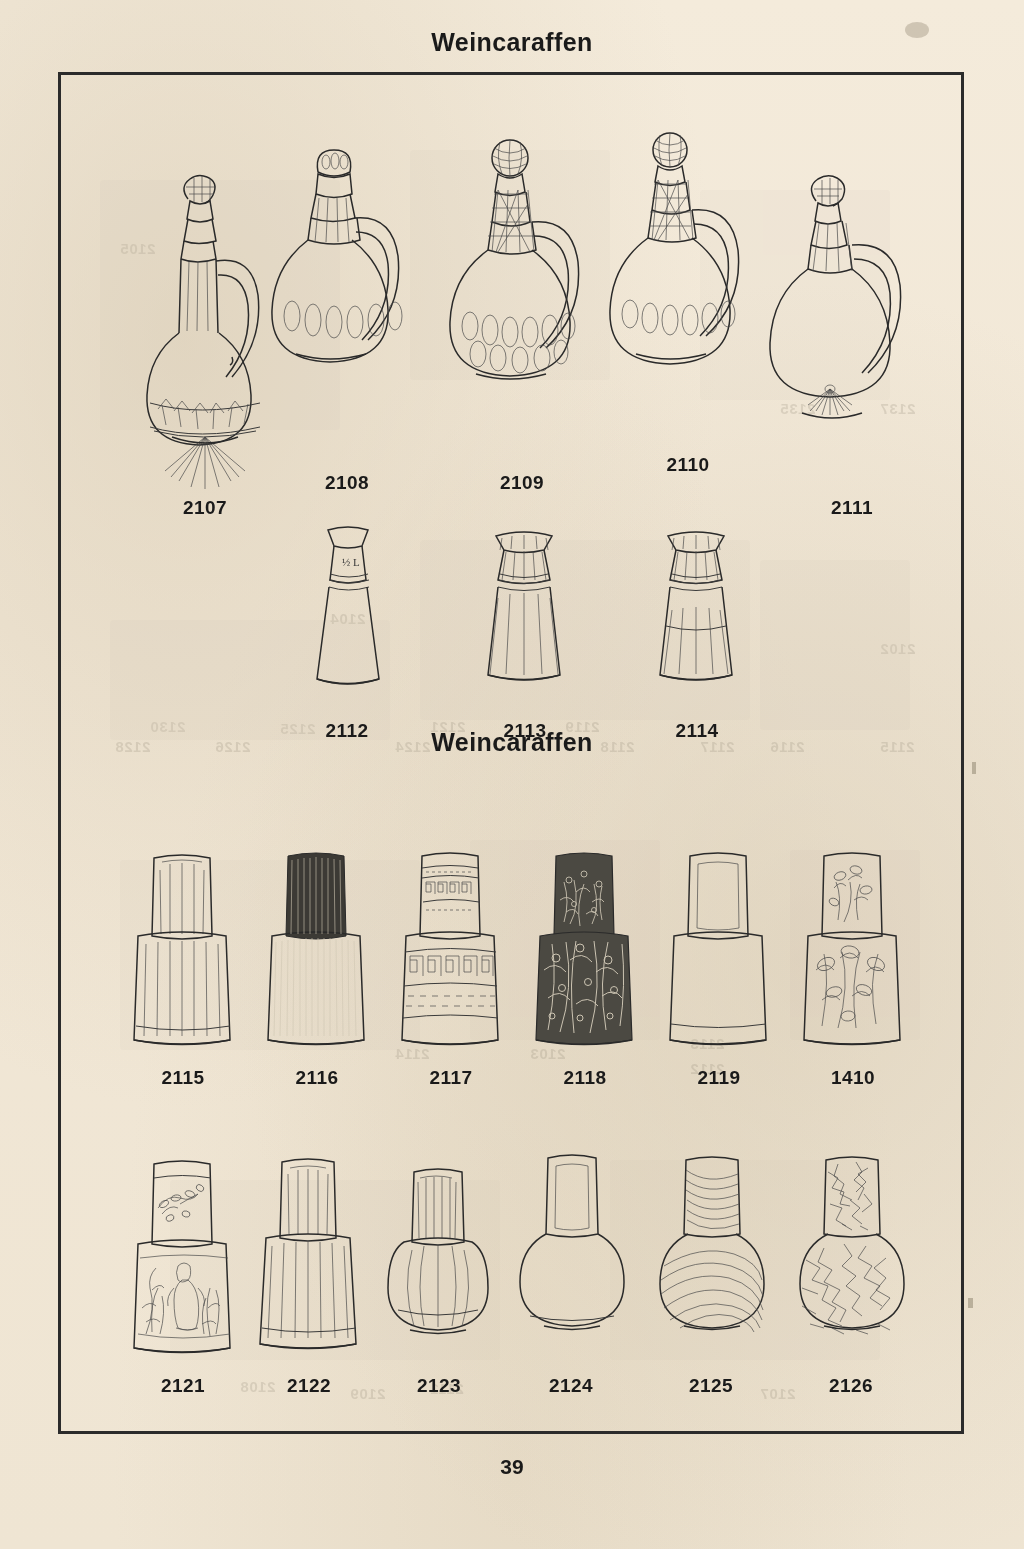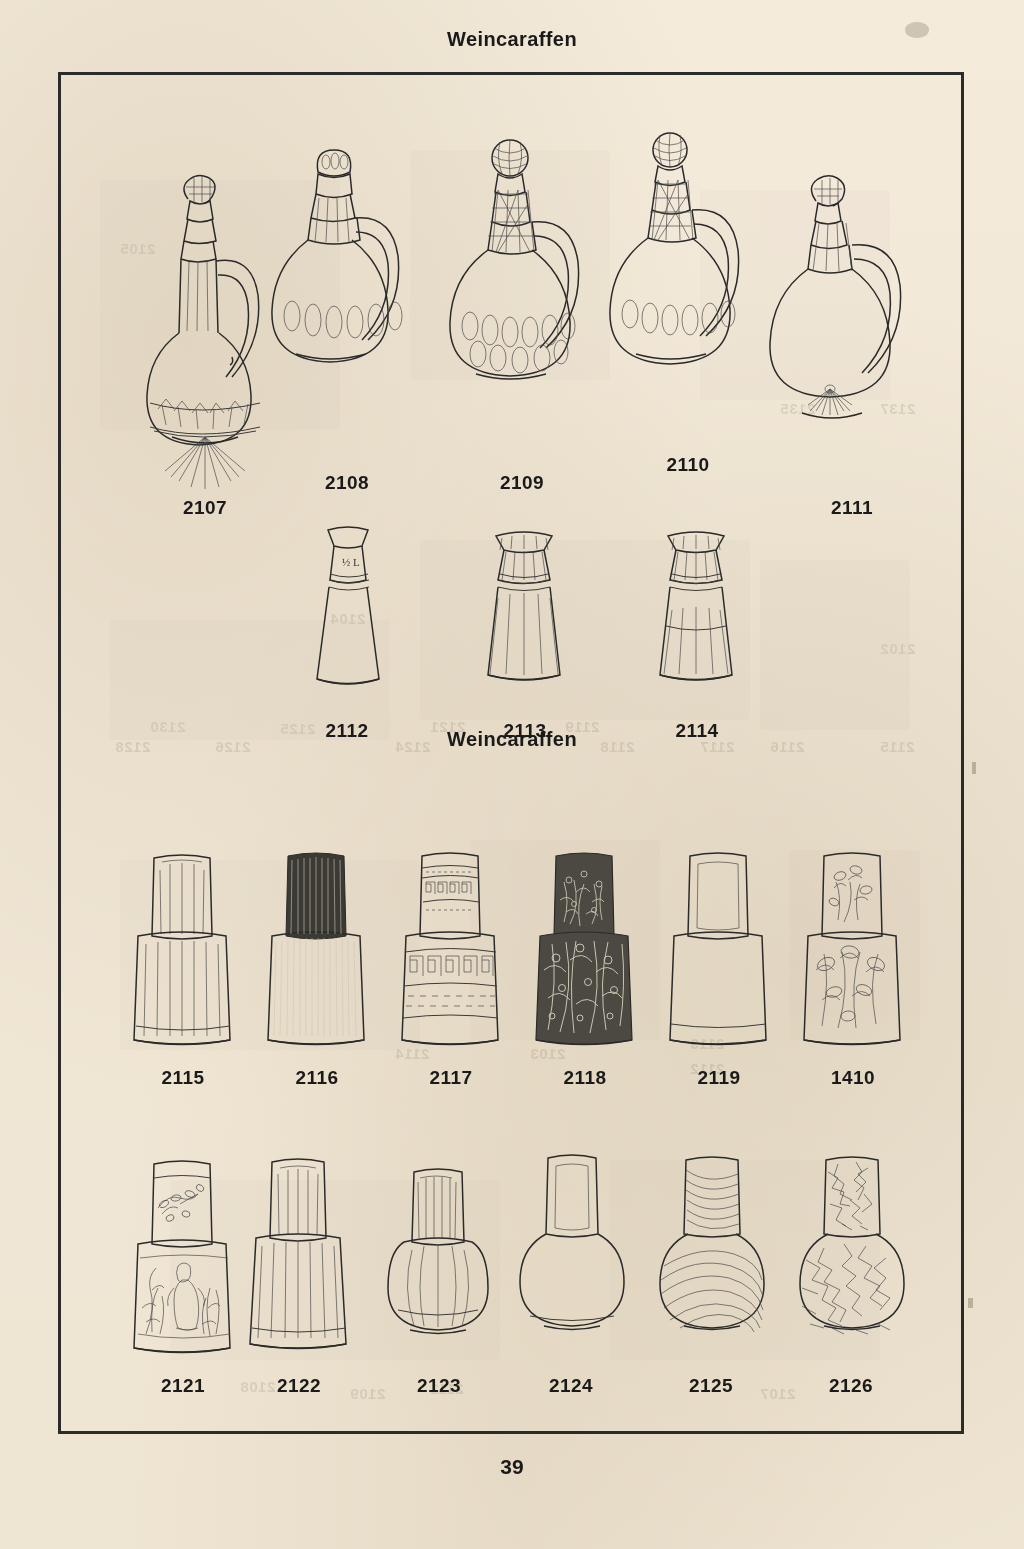--- a/index.html
+++ b/index.html
@@ -50,21 +50,21 @@
     left: 58px;
     top: 72px;
     width: 906px;
     height: 1362px;
     border: 3px solid #2b2b2b;
     box-sizing: border-box;
   }
   .section-title {
     text-align: center;
     font-weight: bold;
-    font-size: 20px;
+    font-size: 25px;
     letter-spacing: 0.4px;
   }
   #t-wein { position: absolute; left: 0; right: 0; top: 28px; }
   #t-sturz { position: absolute; left: 0; right: 0; top: 728px; }
 
   .item {
     position: absolute;
     text-align: center;
   }
   .caption {
@@ -479,21 +479,21 @@
       <path d="M98 188 q-6 -30 0 -48 M104 186 q6 -28 0 -44 M92 186 q-4 -24 2 -36"></path>
       <path d="M96 160 q8 -8 12 -2 M90 176 q10 -6 14 0"></path>
       <path d="M26 186 q44 8 92 0"></path>
       <path d="M28 110 q44 -6 88 0"></path>
     </g>
     <path class="ln" d="M22 200 q48 9 96 0"></path>
   </svg>
   <div class="caption">2121</div>
 </div>
 
-<div class="item" style="left:228px; top:1148px; width:142px;">
+<div class="item" style="left:238px; top:1148px; width:142px;">
   <svg class="art" width="142" height="225" viewBox="0 0 142 225">
     <path class="ln" d="M44 14 q26 -6 52 0 l2 76 q-28 6 -56 0 z"></path>
     <path class="ln-fine" d="M52 20 q18 -4 36 0 M50 26 l1 60 M90 26 l-1 60 M60 22 v64 M70 21 v65 M80 22 v64"></path>
     <path class="ln" d="M28 90 q42 -8 84 0 l6 106 q-48 8 -96 0 z"></path>
     <path class="ln-fine" d="M34 98 l-4 92 M46 95 l-3 95 M58 94 l-1 96 M70 94 v96 M82 94 l1 96 M94 95 l3 95 M106 98 l4 92"></path>
     <path class="ln-thin" d="M24 180 q46 8 94 0"></path>
     <path class="ln" d="M22 196 q48 9 96 0"></path>
   </svg>
   <div class="caption">2122</div>
 </div>

